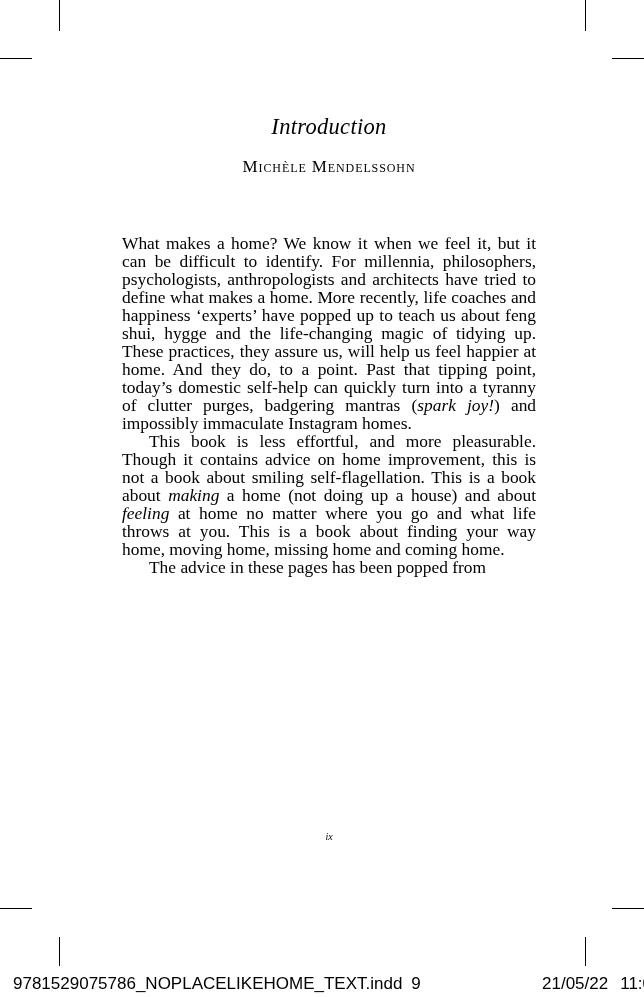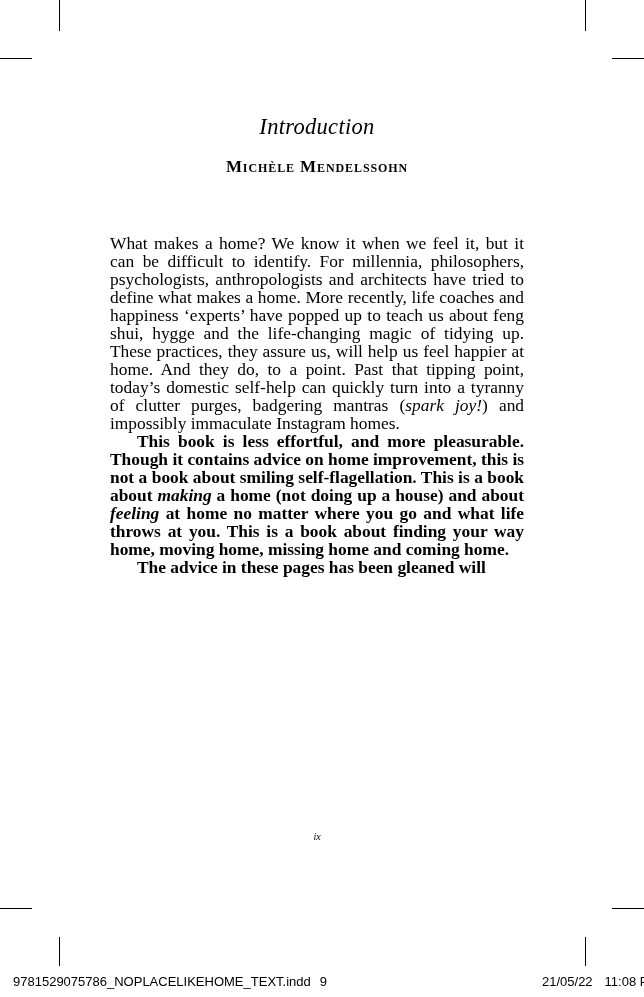--- a/index.html
+++ b/index.html
@@ -29,21 +29,21 @@
   .crop-tr-v { left: 585px; top: 0px;   height: 31px; }
   .crop-tr-h { left: 612px; top: 58px;  width: 32px; }
   .crop-bl-v { left: 59px;  top: 937px; height: 29px; }
   .crop-bl-h { left: 0px;   top: 908px; width: 32px; }
   .crop-br-v { left: 585px; top: 937px; height: 29px; }
   .crop-br-h { left: 612px; top: 908px; width: 32px; }
 
   
   .page {
     position: absolute;
-    left: 110px;
+    left: 122px;
     top: 0;
     width: 414px;
     height: 789px;
   }
 
   .chapter-title {
     font-style: italic;
     font-size: 22.5px;
     text-align: center;
     margin: 0;
@@ -52,21 +52,21 @@
     font-weight: normal;
   }
 
   .byline {
     text-align: center;
     font-size: 17px;
     margin: 0;
     padding-top: 17px;
     font-variant: small-caps;
     letter-spacing: 0.9px;
-    font-weight: bold;
+    font-weight: normal;
   }
 
   .body-text {
     margin: 0;
     padding-top: 0;
   }
 
   .body-text p {
     margin: 0;
     font-size: 17.4px;
@@ -76,21 +76,20 @@
     hyphens: none;
   }
 
   .body-text p.first {
     margin-top: 57px;
     text-indent: 0;
   }
 
   .body-text p.cont {
     text-indent: 27px;
-    font-weight: bold;
   }
 
   .body-text em {
     font-style: italic;
   }
 
   .folio {
     position: absolute;
     left: 0;
     width: 414px;
@@ -101,21 +100,21 @@
   }
 
   
   .slug {
     position: absolute;
     left: 0;
     top: 972px;
     width: 644px;
     height: 22px;
     font-family: "Liberation Sans", sans-serif;
-    font-size: 13px;
+    font-size: 17px;
     color: #000000;
   }
   .slug-left {
     position: absolute;
     left: 13px;
     top: 2px;
     white-space: nowrap;
   }
   .slug-left .slug-page {
     margin-left: 9px;
@@ -144,21 +143,21 @@
 
 <div class="page">
 
   <h1 class="chapter-title">Introduction</h1>
 
   <div class="byline">Michèle Mendelssohn</div>
 
   <div class="body-text" id="body-text">
       <p class="first"><span>What makes a home? We know it when we feel it, but it can be difficult to identify. For millennia, philosophers, psychologists, anthropologists and architects have tried to define what makes a home. More recently, life coaches and happiness ‘experts’ have popped up to teach us about feng shui, hygge and the life-changing magic of tidying up. These practices, they assure us, will help us feel happier at home. And they do, to a point. Past that tipping point, today’s domestic self-help can quickly turn into a tyranny of clutter purges, badgering mantras (</span><em>spark joy!</em><span>) and impossibly immaculate Instagram homes.</span></p>
       <p class="cont"><span>This book is less effortful, and more pleasurable. Though it contains advice on home improvement, this is not a book about smiling self-flagellation. This is a book about </span><em>making</em><span> a home (not doing up a house) and about </span><em>feeling</em><span> at home no matter where you go and what life throws at you. This is a book about finding your way home, moving home, missing home and coming home.</span></p>
-      <p class="cont"><span>The advice in these pages has been gleaned will</span></p>
+      <p class="cont"><span>The advice in these pages has been popped from</span></p>
     </div>
 
   <div class="folio">ix</div>
 </div>
 
 <div class="slug">
   <div class="slug-left">
     <span>9781529075786_NOPLACELIKEHOME_TEXT.indd</span><span class="slug-page">9</span>
   </div>
   <div class="slug-right">

